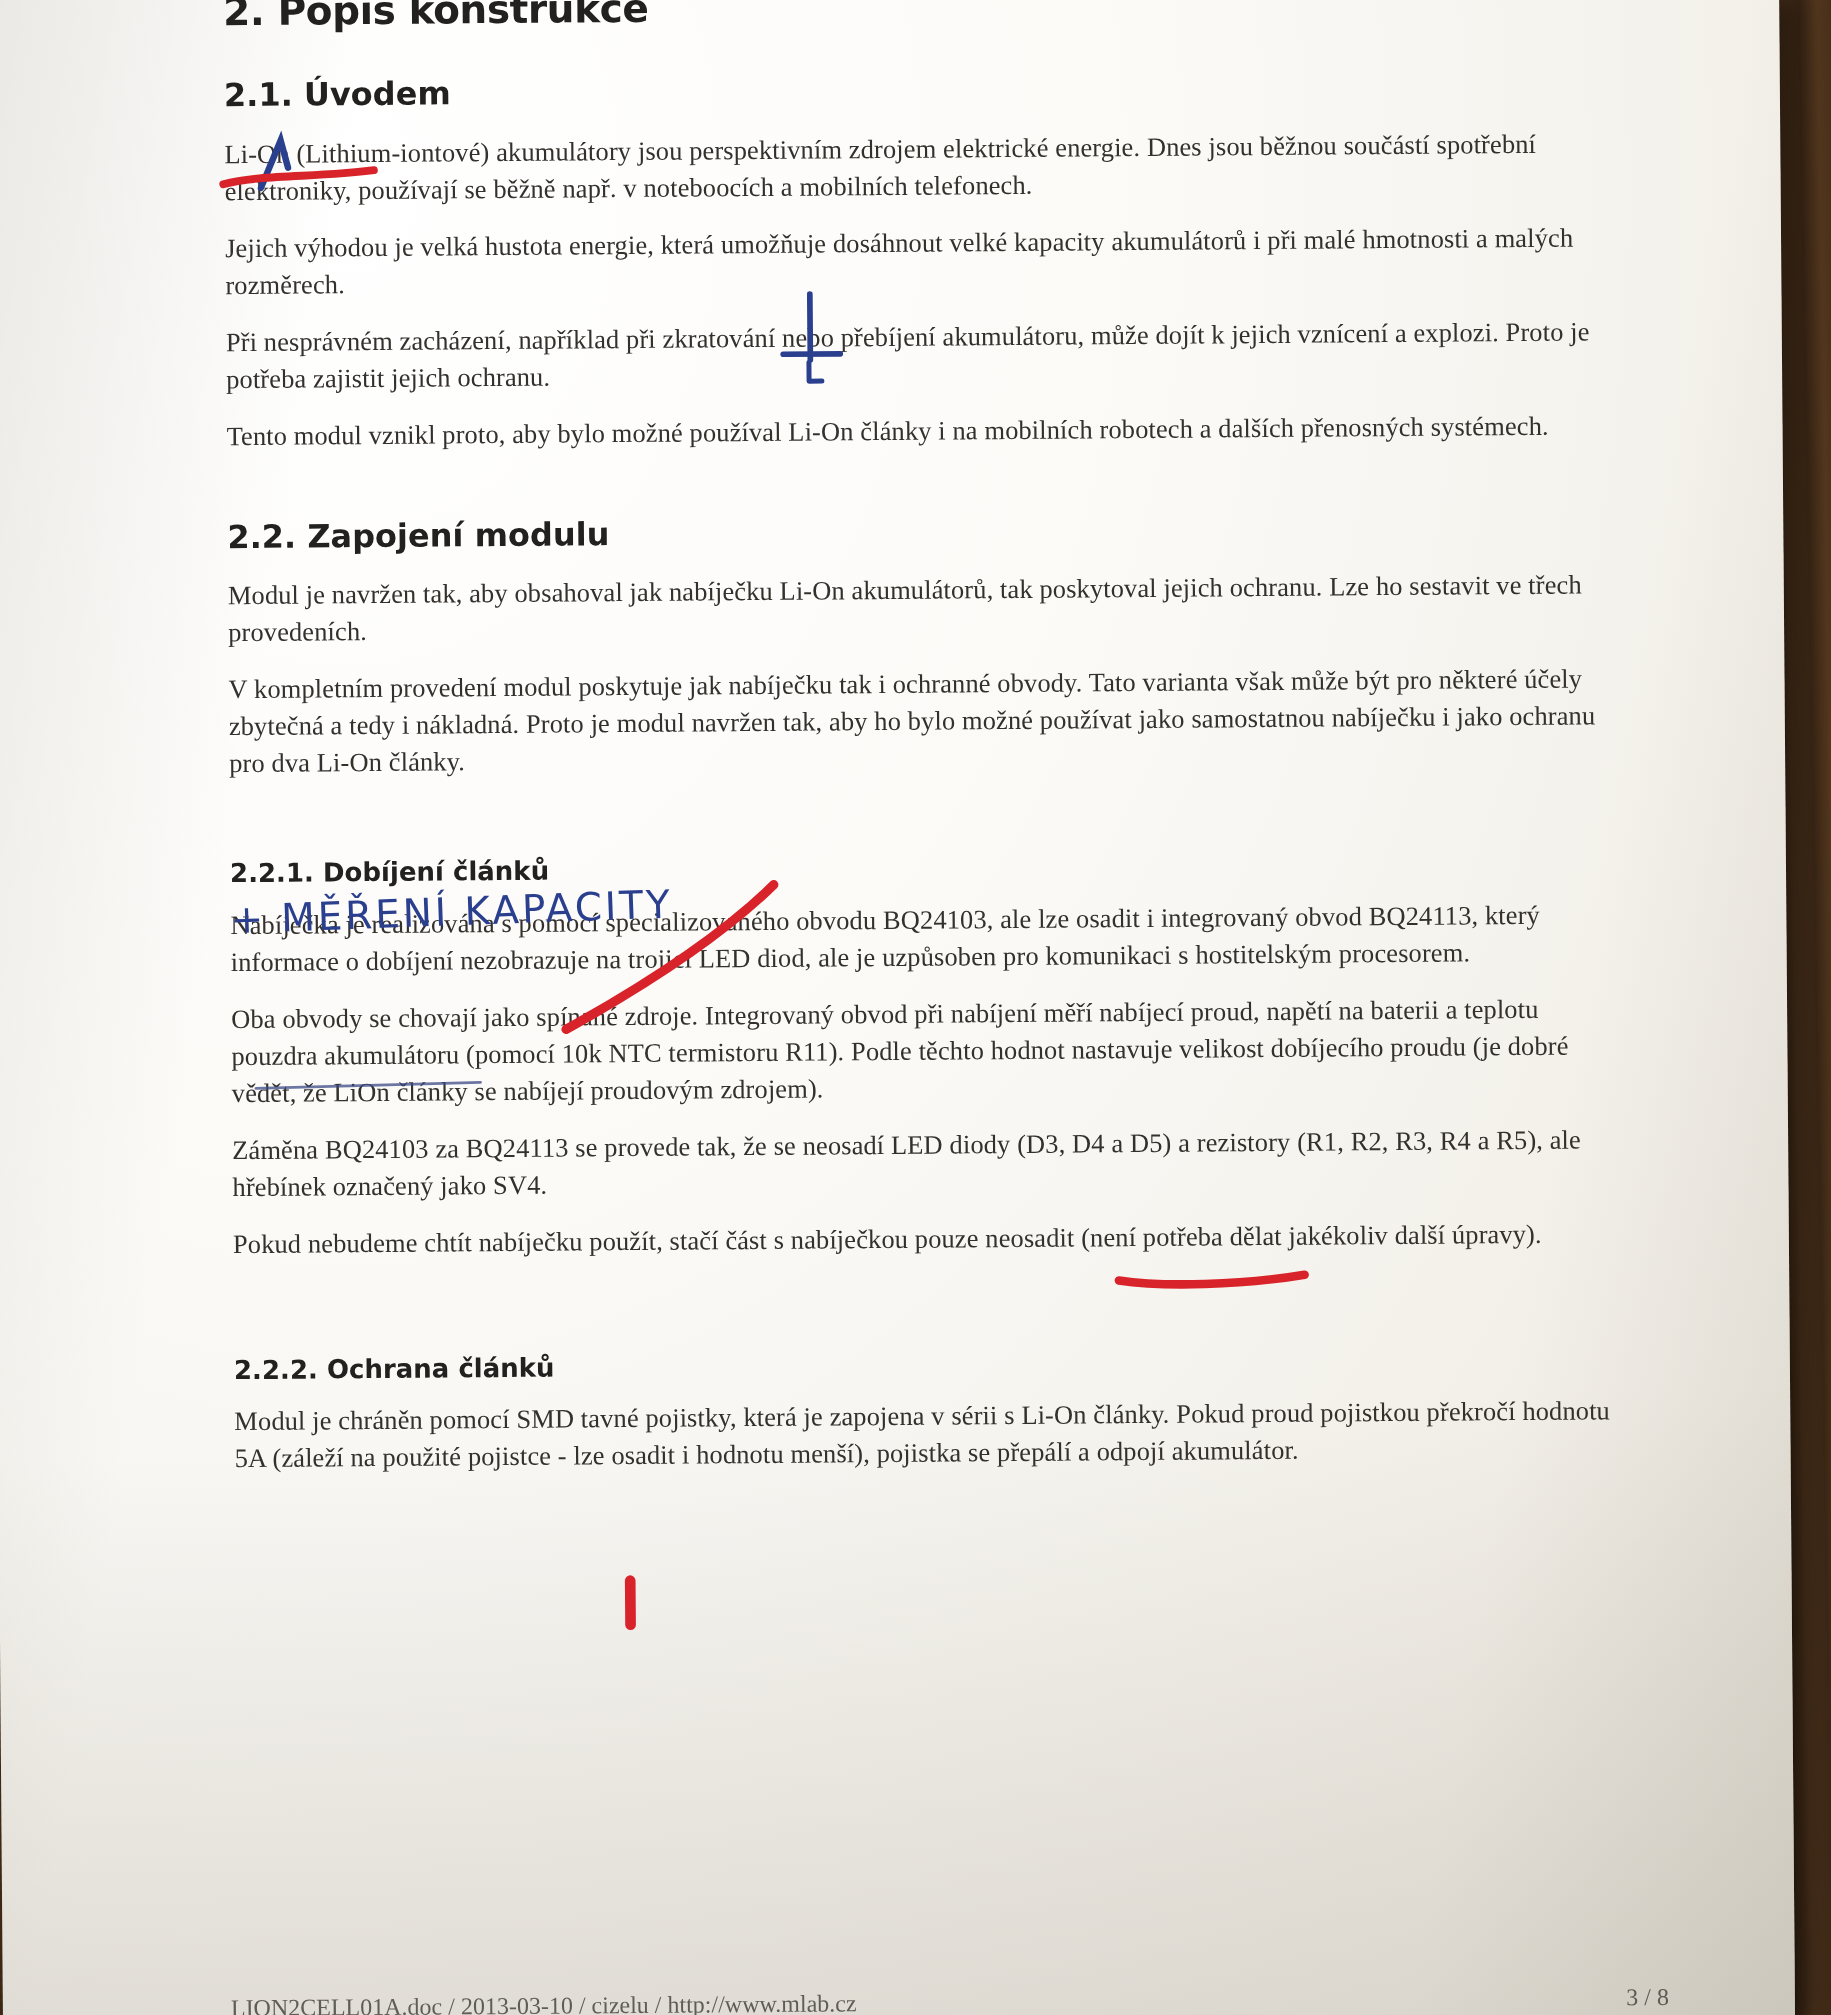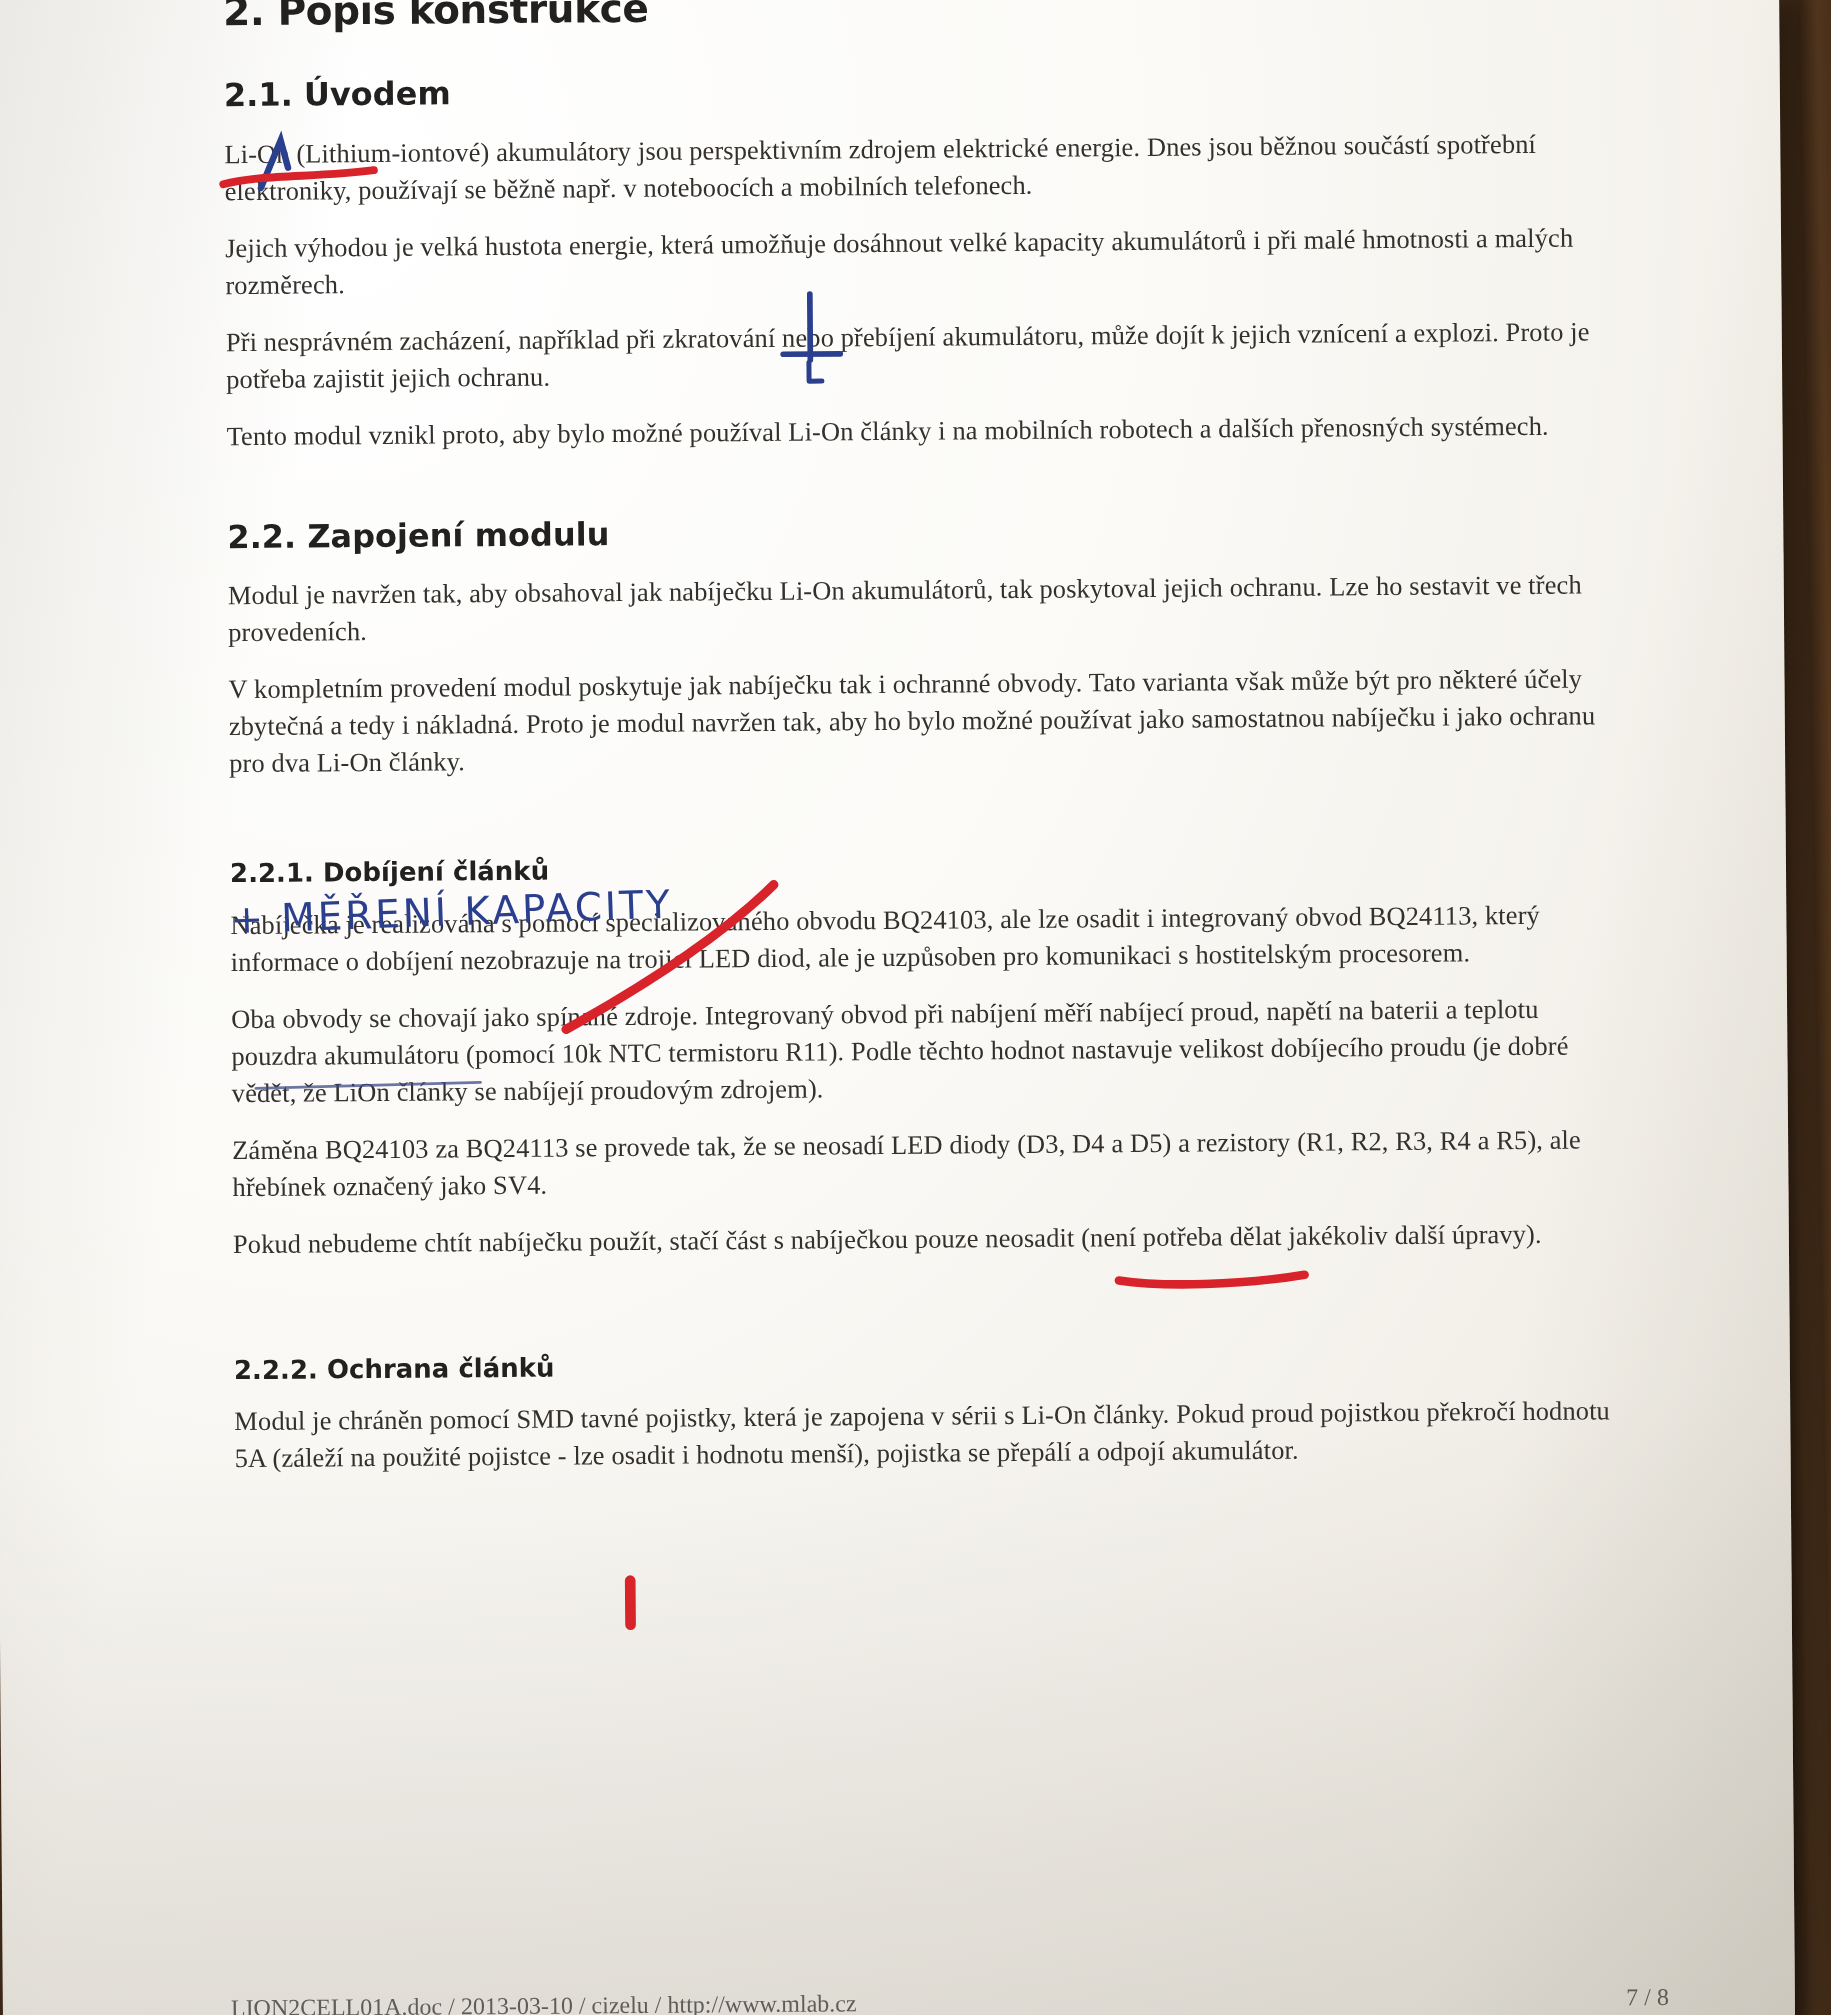--- a/index.html
+++ b/index.html
@@ -196,17 +196,17 @@
   <svg class="ann" style="left:612px; top:1596px; width:43px; height:64px;" viewBox="0 0 60 90">
     <path d="M26 8 L26 70" stroke="#d8232a" stroke-width="15" fill="none" stroke-linecap="round"></path>
   </svg>
 
   <svg class="ann" style="left:256px; top:1095px; width:236px; height:21.5px;" viewBox="0 0 330 30">
     <path d="M6 16 L320 10" stroke="#3b4a86" stroke-width="4" fill="none" stroke-linecap="round" opacity="0.75"></path>
   </svg>
 
   <div id="footer">
     <span>LION2CELL01A.doc / 2013-03-10 / cizelu / http://www.mlab.cz</span>
-    <span>7 / 8</span>
+    <span>3 / 8</span>
   </div>
 
 </div>
 
 
 </body></html>

